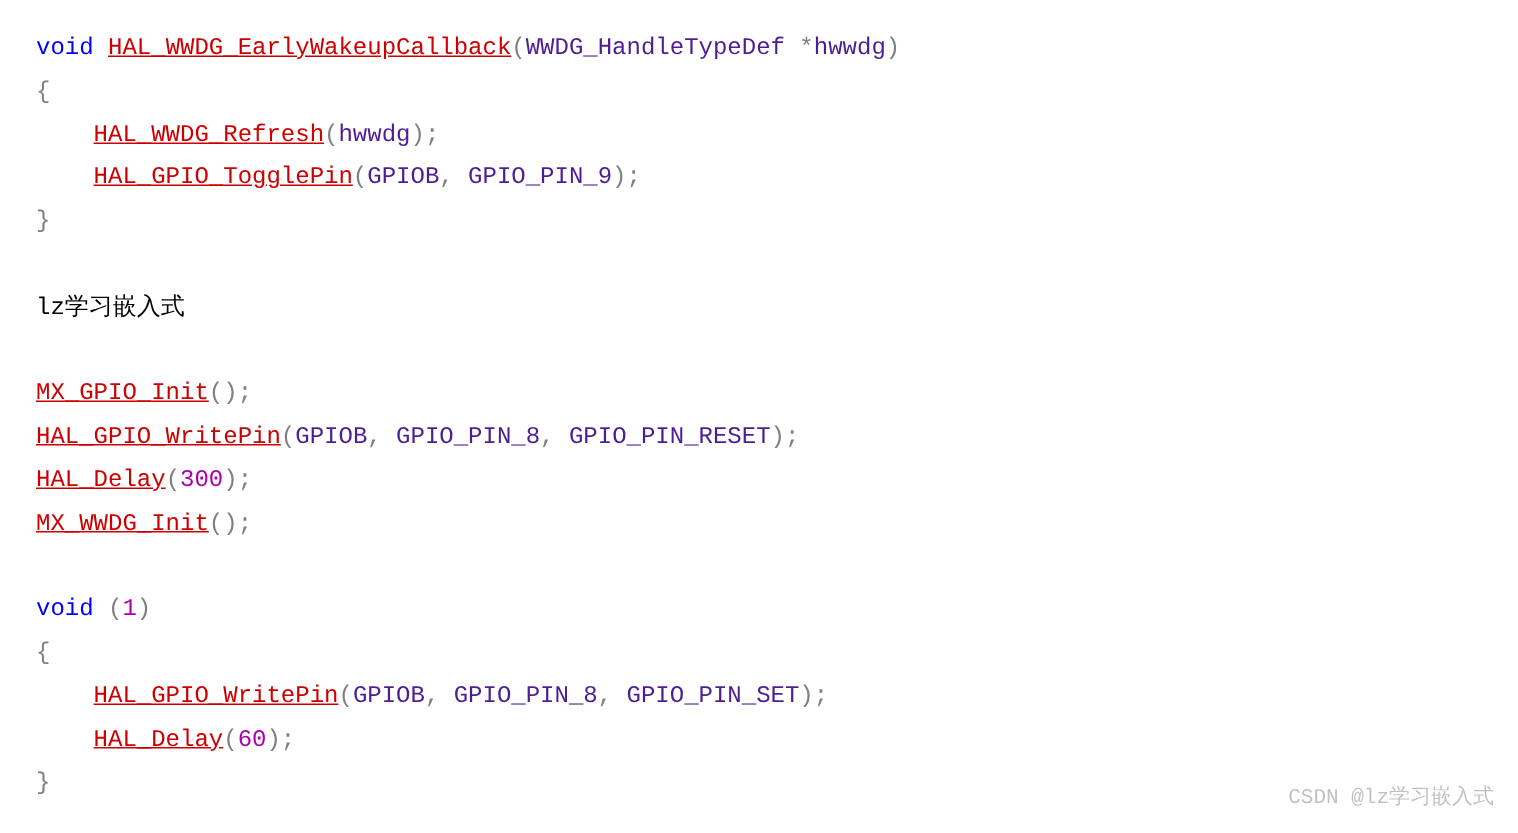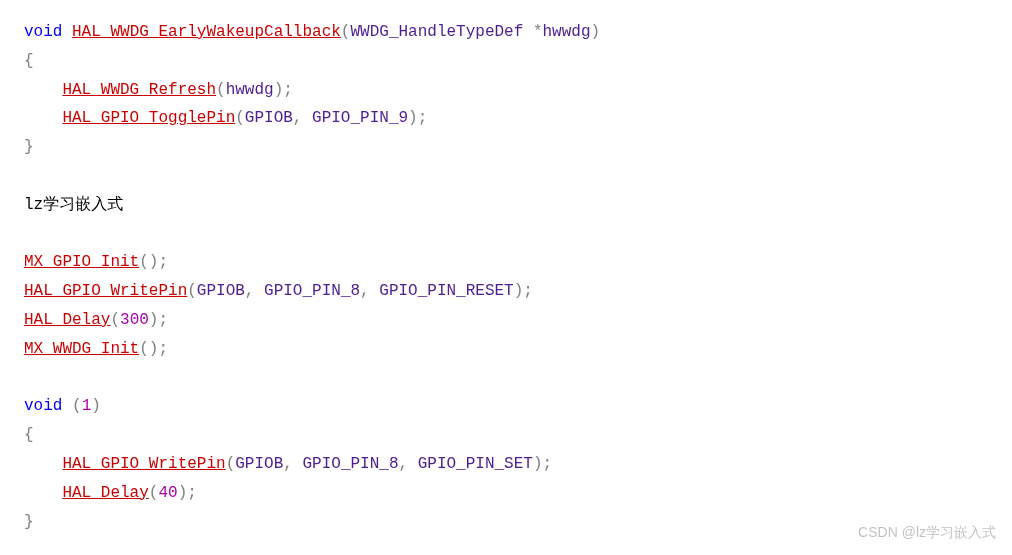--- a/index.html
+++ b/index.html
@@ -24,21 +24,21 @@
   .id   { color: #4c1d95; }   
   .p    { color: #808080; }   
   .op   { color: #808080; }   
   .num  { color: #aa00aa; }   
   .txt  { color: #000000; }   
   .watermark {
     position: absolute;
     right: 16px;
     bottom: 10px;
     color: rgba(0,0,0,0.25);
-    font-family: Liberation Sans, sans-serif;
+    font-family: Liberation Mono, monospace;
     font-size: 14px;
     pointer-events: none;
   }
 </style>
 </head>
 <body>
 
 <pre><span><span class="kw">void</span> <span class="fn">HAL_WWDG_EarlyWakeupCallback</span><span class="p">(</span><span class="id">WWDG_HandleTypeDef </span><span class="op">*</span><span class="id">hwwdg</span><span class="p">)</span></span>
 <span><span class="p">{</span></span>
 <span>    <span class="fn">HAL_WWDG_Refresh</span><span class="p">(</span><span class="id">hwwdg</span><span class="p">);</span></span>
@@ -48,16 +48,16 @@
 <span><span class="txt">lz学习嵌入式</span></span>
 
 <span><span class="fn">MX_GPIO_Init</span><span class="p">();</span></span>
 <span><span class="fn">HAL_GPIO_WritePin</span><span class="p">(</span><span class="id">GPIOB</span><span class="p">, </span><span class="id">GPIO_PIN_8</span><span class="p">, </span><span class="id">GPIO_PIN_RESET</span><span class="p">);</span></span>
 <span><span class="fn">HAL_Delay</span><span class="p">(</span><span class="num">300</span><span class="p">);</span></span>
 <span><span class="fn">MX_WWDG_Init</span><span class="p">();</span></span>
 
 <span><span class="kw">void</span><span> </span><span class="p">(</span><span class="num">1</span><span class="p">)</span></span>
 <span><span class="p">{</span></span>
 <span>    <span class="fn">HAL_GPIO_WritePin</span><span class="p">(</span><span class="id">GPIOB</span><span class="p">, </span><span class="id">GPIO_PIN_8</span><span class="p">, </span><span class="id">GPIO_PIN_SET</span><span class="p">);</span></span>
-<span>    <span class="fn">HAL_Delay</span><span class="p">(</span><span class="num">40</span><span class="p">);</span></span>
+<span>    <span class="fn">HAL_Delay</span><span class="p">(</span><span class="num">60</span><span class="p">);</span></span>
 <span><span class="p">}</span></span></pre>
 
 <div class="watermark">CSDN @lz学习嵌入式</div>
 
 </body></html>

